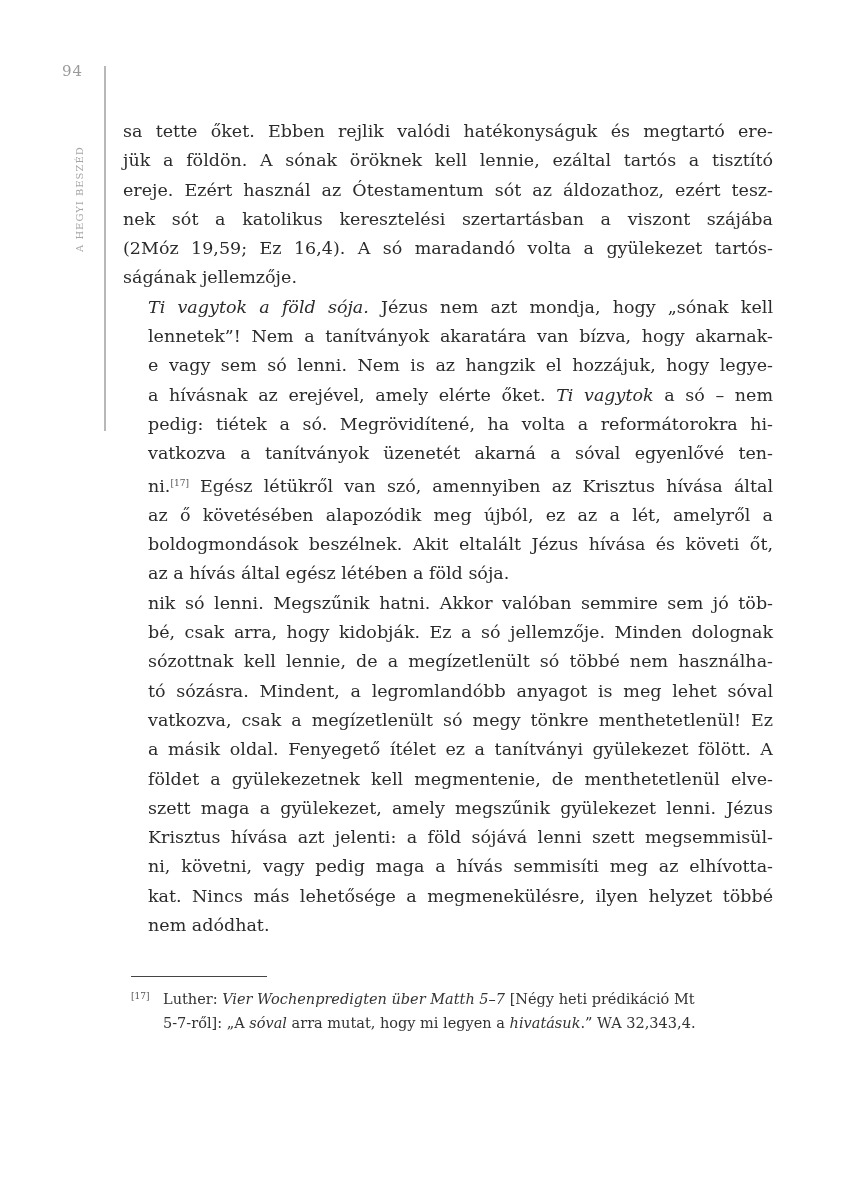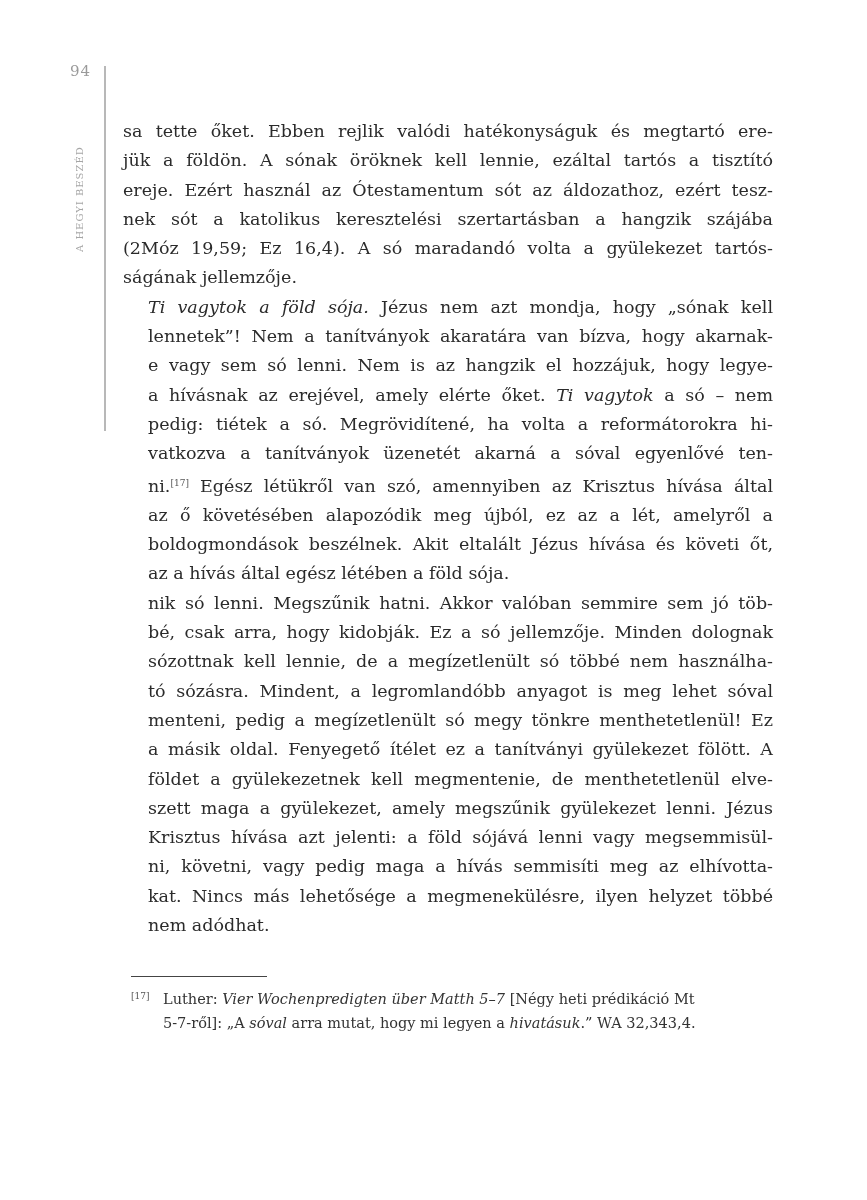--- a/index.html
+++ b/index.html
@@ -1,18 +1,18 @@
 <!DOCTYPE html>
 <html><head>
   <meta charset="utf-8">
   <style>
     html, body { margin: 0; padding: 0; background: #ffffff; }
     body { width: 867px; height: 1200px; position: relative; overflow: hidden;
            font-family: "DejaVu Serif", "Liberation Serif", serif; color: #2b2b2b; }
-    .page-number { position: absolute; left: 70px; top: 62px; font-size: 15px; color: #9a9a9a;
+    .page-number { position: absolute; left: 62px; top: 62px; font-size: 15px; color: #9a9a9a;
                    letter-spacing: 1px; font-family: "DejaVu Serif", serif; }
     .vrule { position: absolute; left: 104px; top: 66px; width: 2px; height: 365px; background: #b8b8b8; }
     .running-head { position: absolute; left: 82px; top: 128px; transform-origin: left top;
                     transform: rotate(-90deg) translate(-124px, -8px);
                     font-size: 10px; letter-spacing: 1px; color: #a6a6a6; white-space: nowrap;
                     font-family: "DejaVu Serif", serif; }
     .body-text { position: absolute; left: 123px; top: 117px; width: 650px;
                  font-size: 17.5px; line-height: 29.3px; text-align: justify; }
     .body-text p { margin: 0; }
     .body-text p.indent { text-indent: 25px; }
@@ -30,46 +30,46 @@
 
 <div class="page-number">94</div>
 <div class="vrule"></div>
 <div class="running-head">A HEGYI BESZÉD</div>
 
 <div class="body-text">
   <p>
       <span class="line">sa tette őket. Ebben rejlik valódi hatékonyságuk és megtartó ere-</span>
       <span class="line">jük a földön. A sónak öröknek kell lennie, ezáltal tartós a tisztító</span>
       <span class="line">ereje. Ezért használ az Ótestamentum sót az áldozathoz, ezért tesz-</span>
-      <span class="line">nek sót a katolikus keresztelési szertartásban a hangzik szájába</span>
+      <span class="line">nek sót a katolikus keresztelési szertartásban a viszont szájába</span>
       <span class="line">(2Móz 19,59; Ez 16,4). A só maradandó volta a gyülekezet tartós-</span>
       <span class="line last">ságának jellemzője.</span>
     </p>
   <p class="indent">
       <span class="line" style="text-indent: 25px;"><em>Ti vagytok a föld sója.</em> Jézus nem azt mondja, hogy „sónak kell</span>
       <span class="line">lennetek”! Nem a tanítványok akaratára van bízva, hogy akarnak-</span>
       <span class="line">e vagy sem só lenni. Nem is az hangzik el hozzájuk, hogy legye-</span>
       <span class="line">a hívásnak az erejével, amely elérte őket. <em>Ti vagytok</em> a só – nem</span>
       <span class="line">pedig: tiétek a só. Megrövidítené, ha volta a reformátorokra hi-</span>
       <span class="line">vatkozva a tanítványok üzenetét akarná a sóval egyenlővé ten-</span>
       <span class="line">ni.<sup class="fnref">[17]</sup> Egész létükről van szó, amennyiben az Krisztus hívása által</span>
       <span class="line">az ő követésében alapozódik meg újból, ez az a lét, amelyről a</span>
       <span class="line">boldogmondások beszélnek. Akit eltalált Jézus hívása és követi őt,</span>
       <span class="line last">az a hívás által egész létében a föld sója.</span>
     </p>
   <p class="indent">
       <span class="line">nik só lenni. Megszűnik hatni. Akkor valóban semmire sem jó töb-</span>
       <span class="line">bé, csak arra, hogy kidobják. Ez a só jellemzője. Minden dolognak</span>
       <span class="line">sózottnak kell lennie, de a megízetlenült só többé nem használha-</span>
       <span class="line">tó sózásra. Mindent, a legromlandóbb anyagot is meg lehet sóval</span>
-      <span class="line">menteni, pedig a megízetlenült só megy tönkre menthetetlenül! Ez</span>
+      <span class="line">vatkozva, csak a megízetlenült só megy tönkre menthetetlenül! Ez</span>
       <span class="line">a másik oldal. Fenyegető ítélet ez a tanítványi gyülekezet fölött. A</span>
       <span class="line">földet a gyülekezetnek kell megmentenie, de menthetetlenül elve-</span>
       <span class="line">szett maga a gyülekezet, amely megszűnik gyülekezet lenni. Jézus</span>
-      <span class="line">Krisztus hívása azt jelenti: a föld sójává lenni vagy megsemmisül-</span>
+      <span class="line">Krisztus hívása azt jelenti: a föld sójává lenni szett megsemmisül-</span>
       <span class="line">ni, követni, vagy pedig maga a hívás semmisíti meg az elhívotta-</span>
       <span class="line">kat. Nincs más lehetősége a megmenekülésre, ilyen helyzet többé</span>
       <span class="line last">nem adódhat.</span>
     </p>
 </div>
 
 <div class="fn-rule"></div>
 <div class="footnote">
   <span class="fn-marker">[17]</span><span>Luther: <em>Vier Wochenpredigten über Matth 5–7</em> [Négy heti prédikáció Mt</span>
   <span class="fn-line2">5-7-ről]: „A <em>sóval</em> arra mutat, hogy mi legyen a <em>hivatásuk</em>.” WA 32,343,4.</span>

